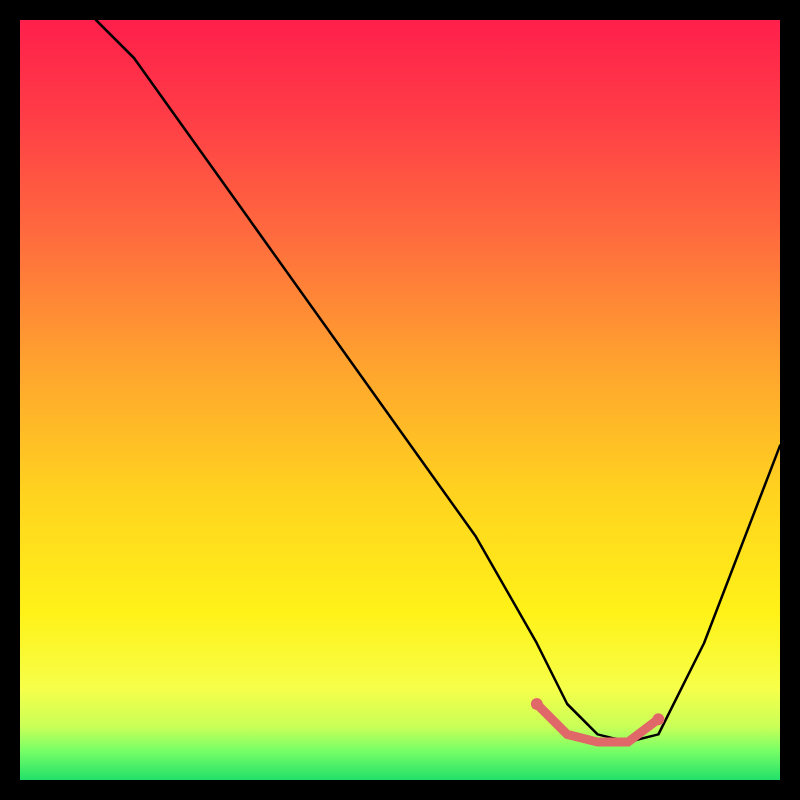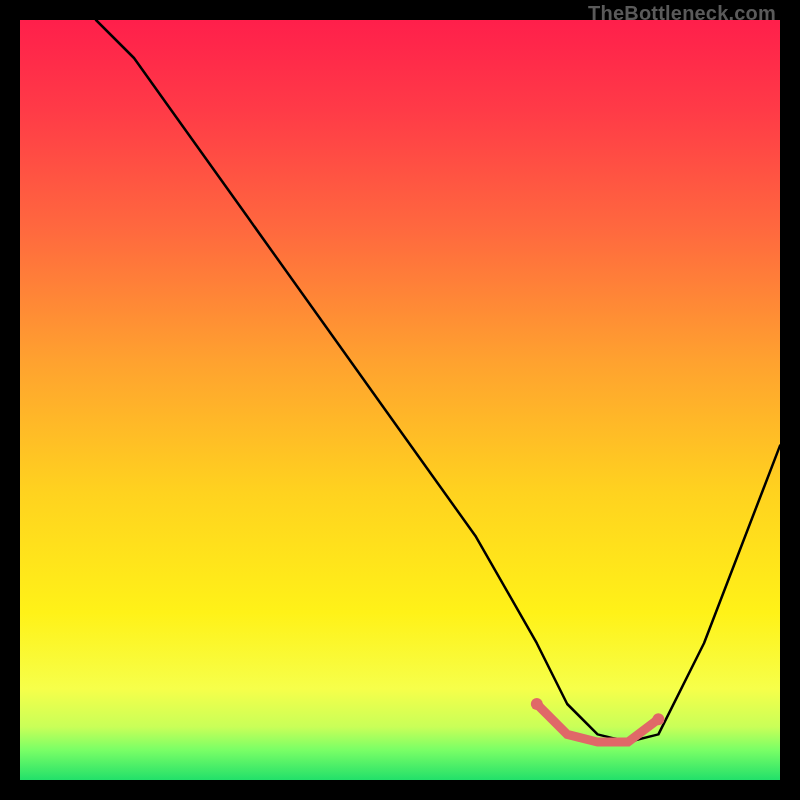--- a/index.html
+++ b/index.html
@@ -75,14 +75,13 @@
     <svg class="curve-svg" viewBox="0 0 760 760" preserveAspectRatio="none">
       <path id="main-curve" fill="none" stroke="#000" stroke-width="2.5" stroke-linejoin="round" stroke-linecap="round" d="M76.0 0.0 L114.0 38.0 L152.0 91.2 L228.0 197.6 L304.0 304.0 L380.0 410.4 L456.0 516.8 L516.8 623.2 L547.2 684.0 L577.6 714.4 L608.0 722.0 L638.4 714.4 L684.0 623.2 L760.0 425.6"></path>
       <path id="highlight-segment" fill="none" stroke="#e06868" stroke-width="9" stroke-linecap="round" d="M516.8 684.0 L547.2 714.4 L577.6 722.0 L608.0 722.0 L638.4 699.2"></path>
       <g id="highlight-dots">
           <circle cx="516.8" cy="684.0" r="6" fill="#e06868"></circle>
           <circle cx="638.4" cy="699.2" r="6" fill="#e06868"></circle>
         </g>
     </svg>
   </div>
 
-  <div class="watermark">TheBottleneck.com</div>
 </div>
 
 </body></html>

